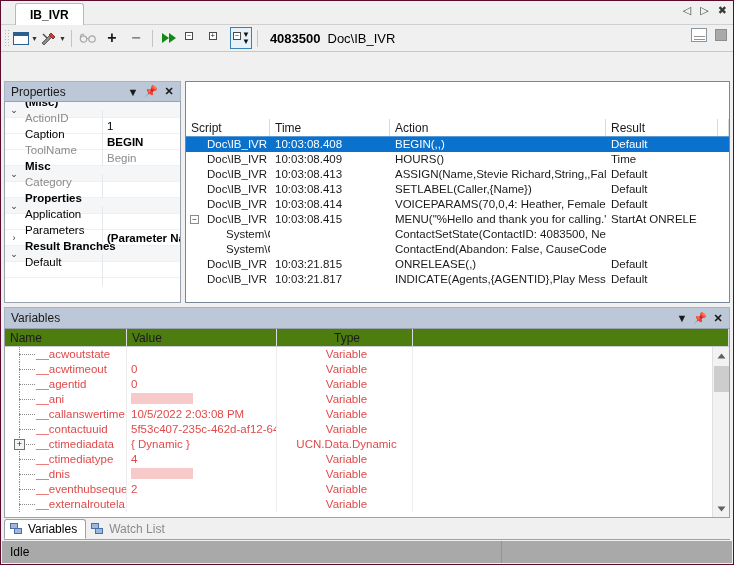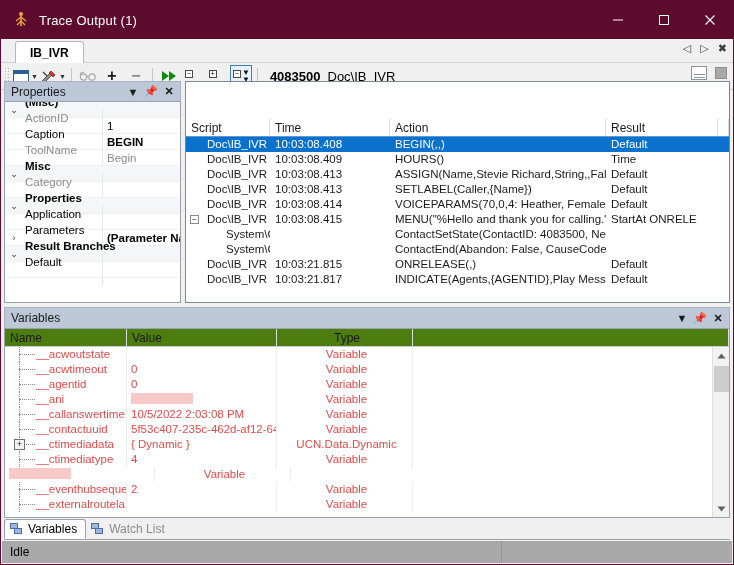--- a/index.html
+++ b/index.html
@@ -452,48 +452,20 @@
     width: 500px;
     border-right: 1px solid #949494;
   }
   .statusbar .stext { position: relative; z-index: 2; }
 </style>
 </head>
 <body>
 
 <div id="app">
 
-  <div class="titlebar">
-    <div class="app-icon">
-      <svg width="18" height="18" viewBox="0 0 18 18">
-        <path d="M9 2 L9 15" stroke="#e8a33d" stroke-width="1.6" fill="none"></path>
-        <path d="M9 6 L4 10 M9 6 L14 10 M9 10 L5 14 M9 10 L13 14" stroke="#e8a33d" stroke-width="1.4" fill="none"></path>
-        <circle cx="9" cy="3" r="2" fill="#e8a33d"></circle>
-      </svg>
-    </div>
-    <div class="title-text">Trace Output (1)</div>
-    <div class="winbtns">
-      <div class="winbtn">
-        <svg width="12" height="12" viewBox="0 0 12 12">
-            <line x1="1" y1="6" x2="11" y2="6" stroke="#ffffff" stroke-width="1"></line>
-          </svg>
-      </div>
-      <div class="winbtn">
-        <svg width="12" height="12" viewBox="0 0 12 12">
-            <rect x="1.5" y="1.5" width="9" height="9" fill="none" stroke="#ffffff" stroke-width="1"></rect>
-          </svg>
-      </div>
-      <div class="winbtn close">
-        <svg width="12" height="12" viewBox="0 0 12 12">
-            <line x1="1.5" y1="1.5" x2="10.5" y2="10.5" stroke="#ffffff" stroke-width="1.1"></line>
-            <line x1="10.5" y1="1.5" x2="1.5" y2="10.5" stroke="#ffffff" stroke-width="1.1"></line>
-          </svg>
-      </div>
-    </div>
-  </div>
 
   <div class="tabstrip">
     <div class="doctab">
       <span>IB_IVR</span>
     </div>
     <div class="tabnav">
       <span class="navglyph">◁</span>
       <span class="navglyph">▷</span>
       <span class="navglyph">✖</span>
     </div>
@@ -822,20 +794,25 @@
             <div class="vcell v-name">
               <span class="trunk"></span>
               <span class="tree"></span>
               <span class="vtext">__ctimediatype</span>
             </div>
             <div class="vcell v-value"><span>4</span></div>
             <div class="vcell v-type">Variable</div>
             <div class="vcell v-pad"></div>
           </div>
           <div class="vrow">
+            <div class="vcell v-name">
+              <span class="trunk"></span>
+              <span class="tree"></span>
+              <span class="vtext">__dnis</span>
+            </div>
             <div class="vcell v-value"><span class="redact"></span></div>
             <div class="vcell v-type">Variable</div>
             <div class="vcell v-pad"></div>
           </div>
           <div class="vrow">
             <div class="vcell v-name">
               <span class="trunk"></span>
               <span class="tree"></span>
               <span class="vtext">__eventhubseque</span>
             </div>

